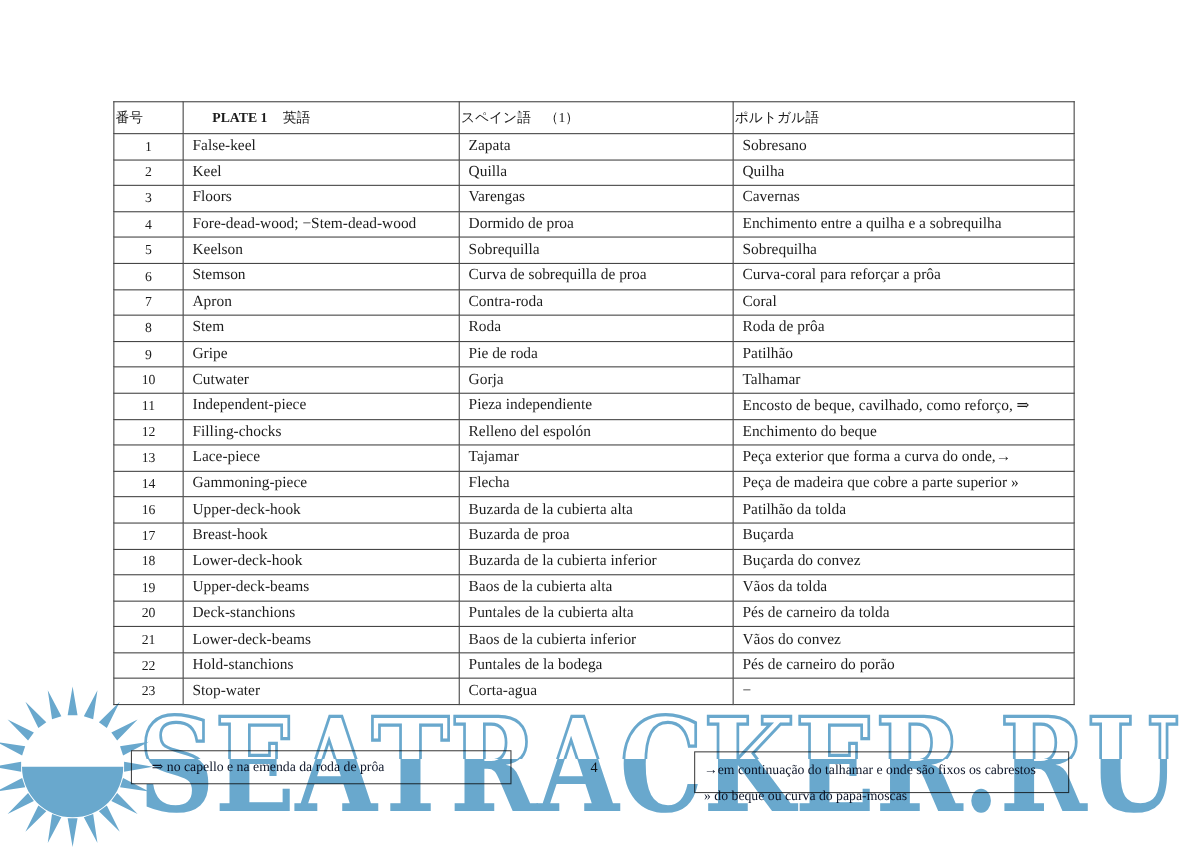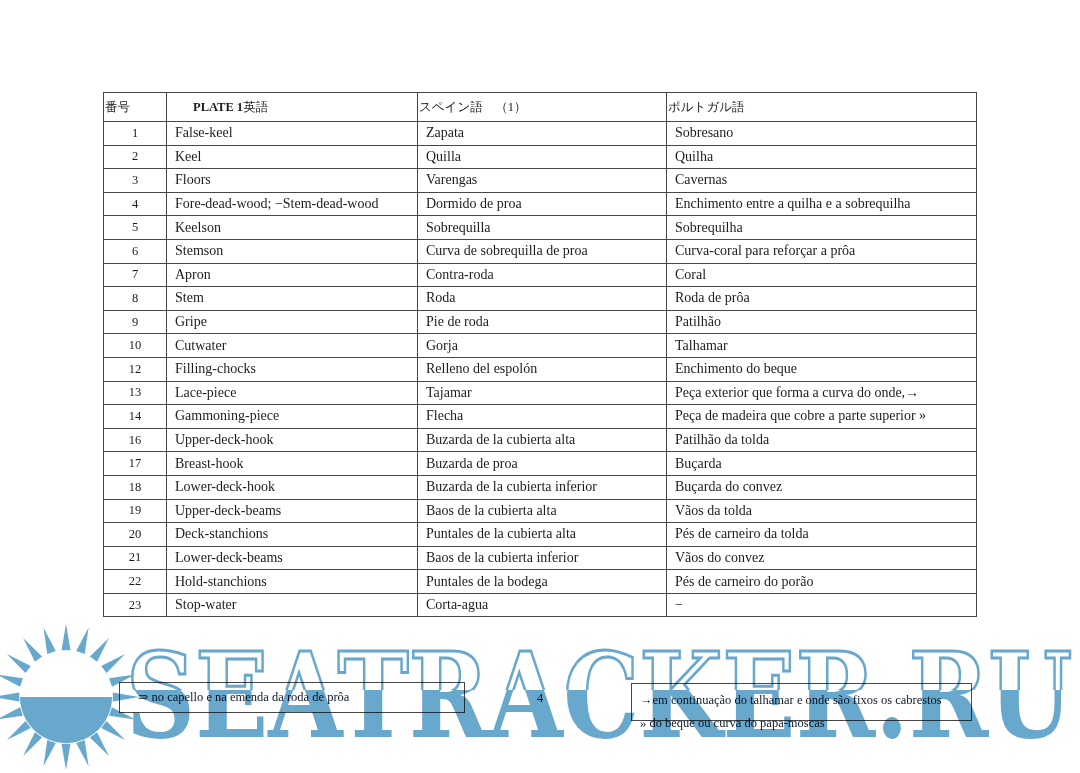--- a/index.html
+++ b/index.html
@@ -8,21 +8,21 @@
   .page{position:absolute;inset:0;background:#ffffff;}
 
   table.term{position:absolute;left:103px;top:92px;width:873px;
              border-collapse:collapse;table-layout:fixed;}
   table.term th,table.term td{border:1px solid #474747;overflow:hidden;
              white-space:nowrap;vertical-align:middle;}
   table.term thead th{height:26px;font-size:12.5px;font-weight:normal;text-align:left;}
   table.term tbody td{height:22.6px;font-size:14px;padding:0 4px 0 8px;text-align:left;}
   table.term tbody td.no{text-align:center;font-size:12.5px;padding:0;}
   .bold{font-weight:bold;margin-left:25px;}
-  .gap{}
+  .gap{margin-left:14px;}
 
   .footnote{position:absolute;border:1px solid #474747;font-size:12.5px;
             color:#0f172a;background:transparent;}
   .footnote.left{left:119px;top:682px;width:326px;height:29px;
                  line-height:29px;padding-left:18px;box-sizing:content-box;}
   .footnote.right{left:631px;top:683px;width:341px;height:38px;
                   padding:5px 0 0 8px;box-sizing:border-box;}
   .footnote.right div{line-height:23px;}
   .pageno{position:absolute;left:530px;top:690px;width:20px;text-align:center;
           font-size:13px;}
@@ -107,20 +107,26 @@
           <td class="es">Pie de roda</td>
           <td class="pt">Patilhão</td>
         </tr>
         <tr>
           <td class="no">10</td>
           <td class="en">Cutwater</td>
           <td class="es">Gorja</td>
           <td class="pt">Talhamar</td>
         </tr>
         <tr>
+          <td class="no">11</td>
+          <td class="en">Independent-piece</td>
+          <td class="es">Pieza independiente</td>
+          <td class="pt">Encosto de beque, cavilhado, como reforço, ⇒</td>
+        </tr>
+        <tr>
           <td class="no">12</td>
           <td class="en">Filling-chocks</td>
           <td class="es">Relleno del espolón</td>
           <td class="pt">Enchimento do beque</td>
         </tr>
         <tr>
           <td class="no">13</td>
           <td class="en">Lace-piece</td>
           <td class="es">Tajamar</td>
           <td class="pt">Peça exterior que forma a curva do onde,→</td>

